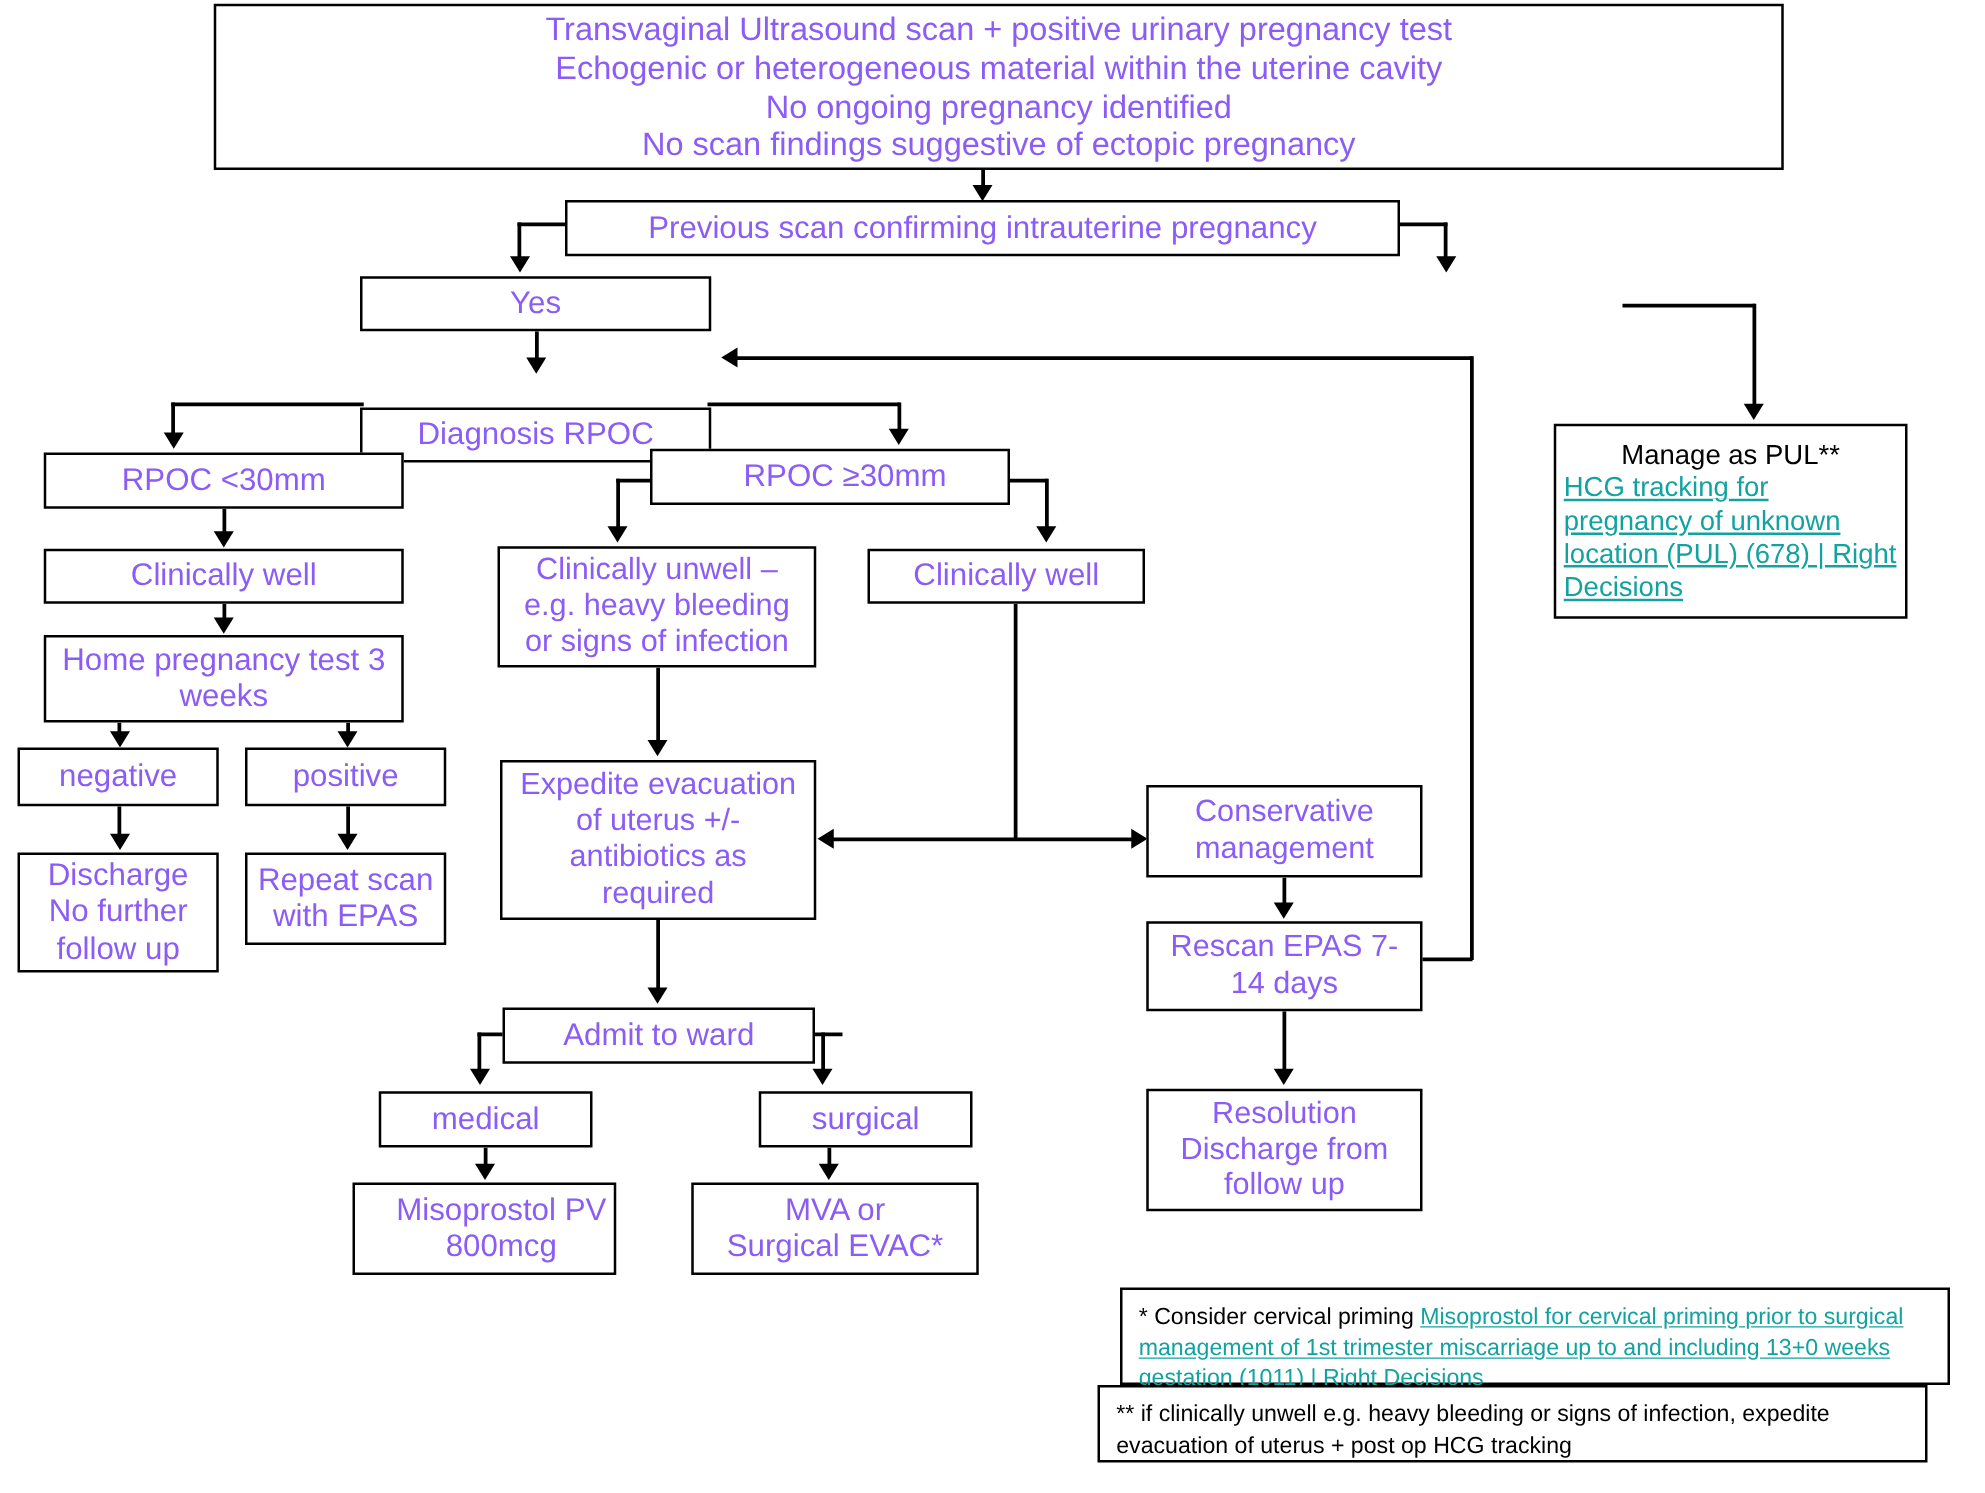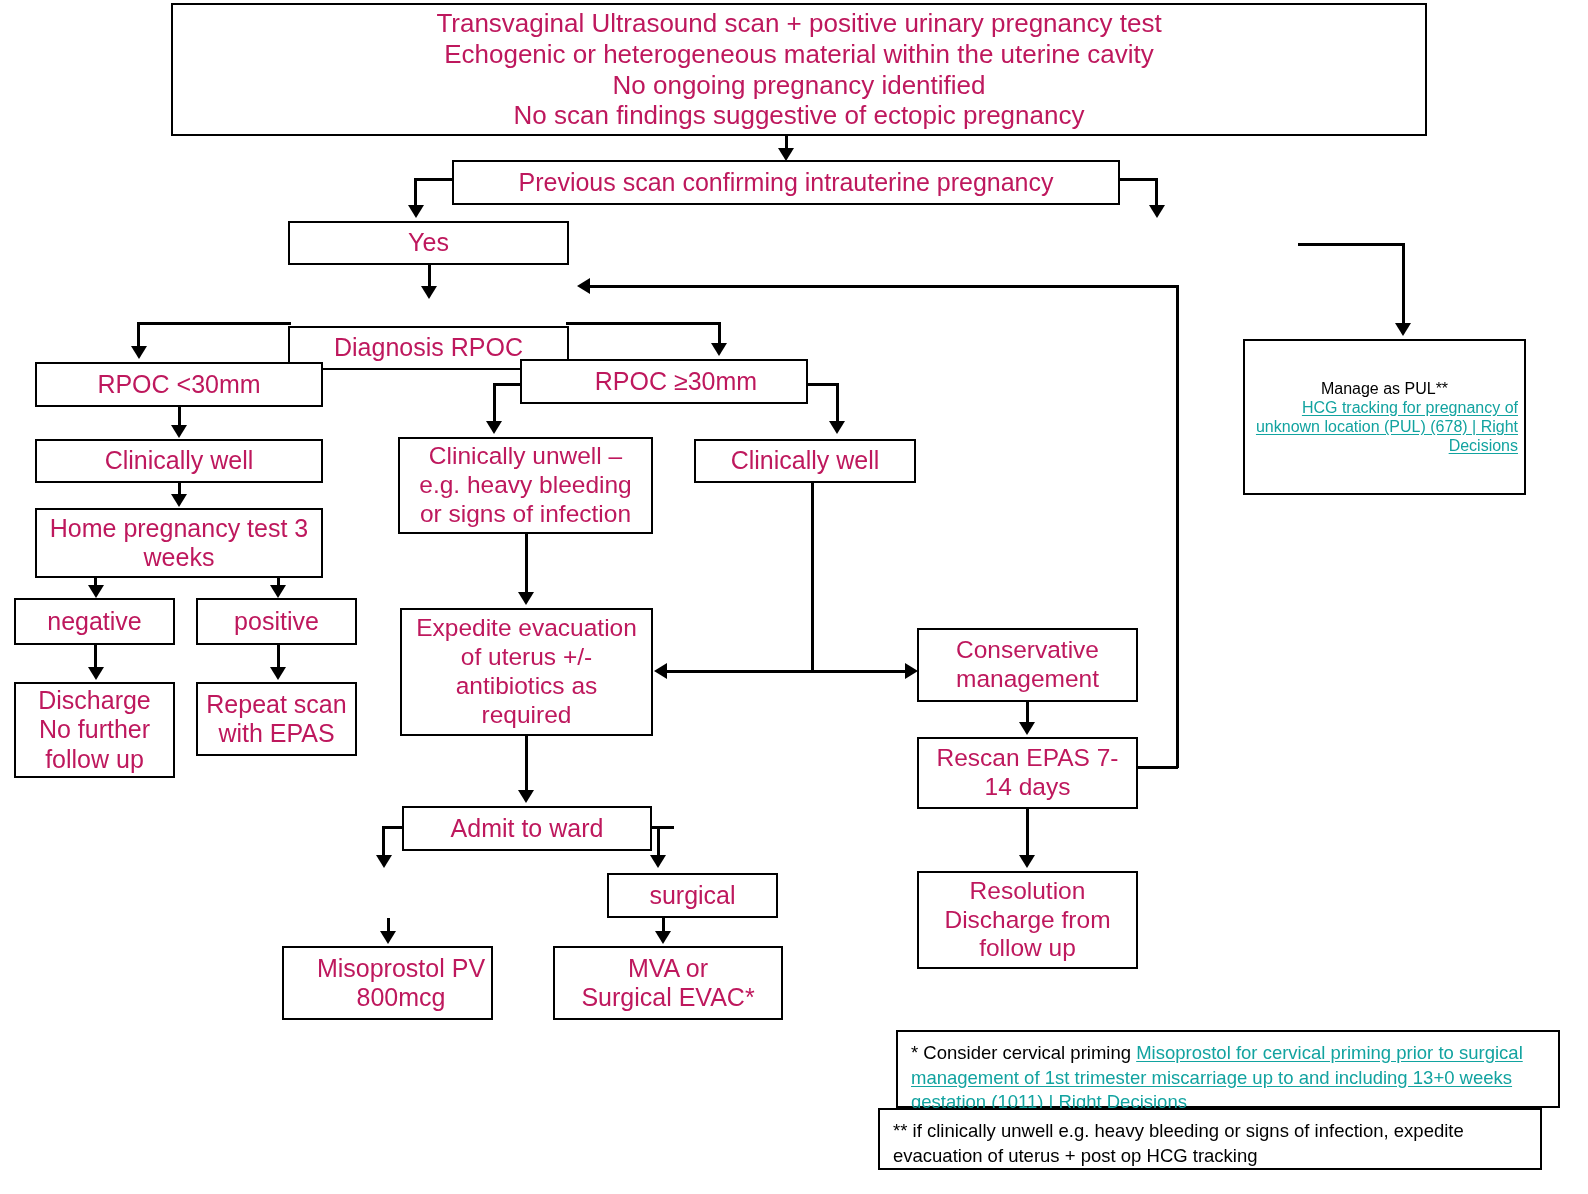--- a/index.html
+++ b/index.html
@@ -17,42 +17,42 @@
   }
   .node {
     position: absolute;
     box-sizing: border-box;
     border: 2.5px solid #000000;
     background: #ffffff;
     display: flex;
     align-items: center;
     justify-content: center;
     text-align: center;
-    color: #be185d;
+    color: #8b5cf6;
     line-height: 1.18;
     padding: 2px 4px;
     white-space: pre-line;
     z-index: 3;
   }
   .node.f24 { font-size: 24.5px; }
   .node.f25 { font-size: 25px; }
   .node.f26 { font-size: 26px; }
 
   .pul-box {
     position: absolute;
     box-sizing: border-box;
     border: 2.5px solid #000000;
     background: #ffffff;
     display: flex;
     flex-direction: column;
     align-items: center;
     justify-content: center;
-    text-align: right;
+    text-align: left;
     line-height: 1.2;
-    font-size: 16px;
+    font-size: 22px;
     padding: 3px 6px;
     z-index: 3;
   }
   .pul-title { color: #000000; }
   .pul-link {
     color: #12a3a0;
     text-decoration: underline;
     text-underline-offset: 2px;
   }
 
@@ -157,20 +157,21 @@
 
   <div class="node f24" style="left:917px; top:737px; width:221px; height:72px;">Rescan EPAS 7-
 14 days</div>
 
   <div class="node f24" style="left:917px; top:871px; width:221px; height:98px;">Resolution
 Discharge from
 follow up</div>
 
   <div class="node f25" style="left:402px; top:806px; width:250px; height:45px;">Admit to ward</div>
 
+  <div class="node f25" style="left:303px; top:873px; width:171px; height:45px;">medical</div>
 
   <div class="node f25" style="left:590px; top:873px; width:171px; height:45px;margin-left:17px;">surgical</div>
 
   <div class="node f25" style="left:282px; top:946px; width:211px; height:74px;padding-left:31px;">Misoprostol PV
 800mcg</div>
 
   <div class="node f25" style="left:553px; top:946px; width:230px; height:74px;">MVA or
 Surgical EVAC*</div>
 
   <div class="pul-box" style="left:1243px; top:339px; width:283px; height:156px;">

